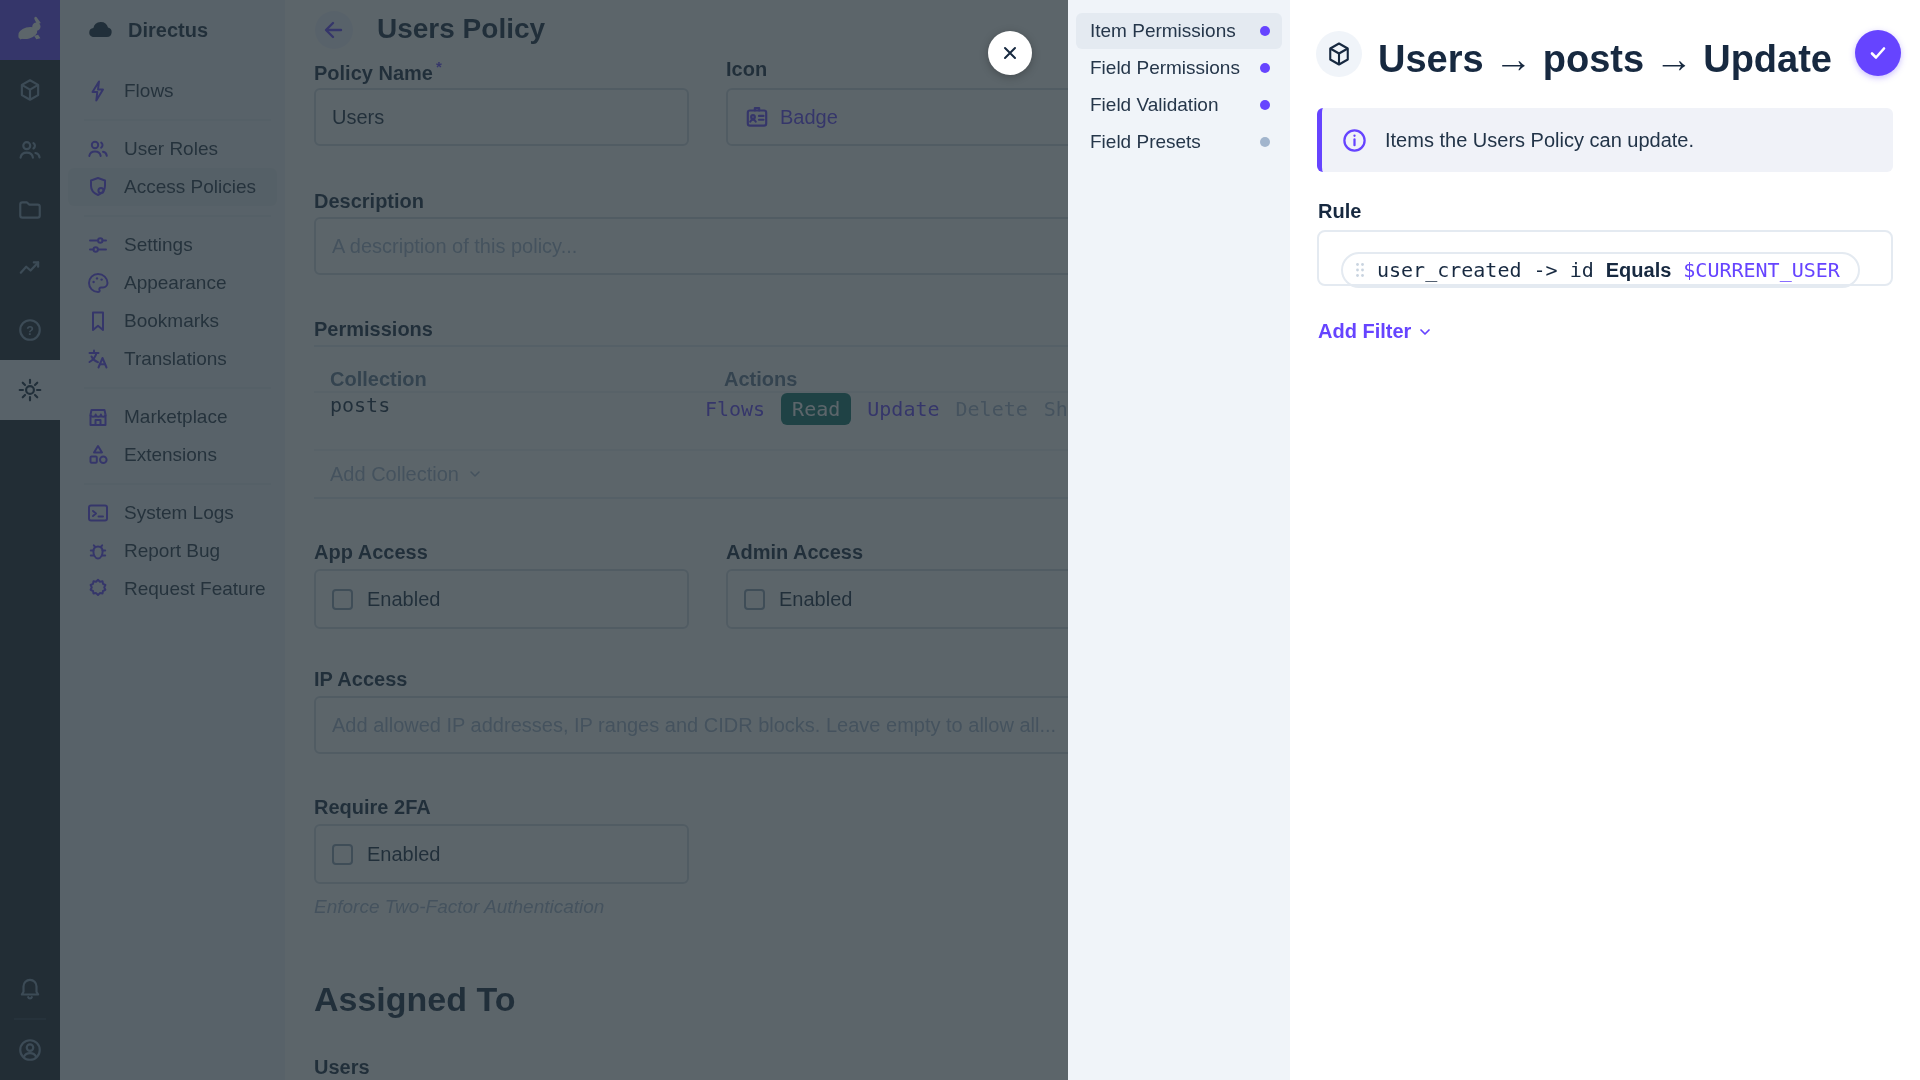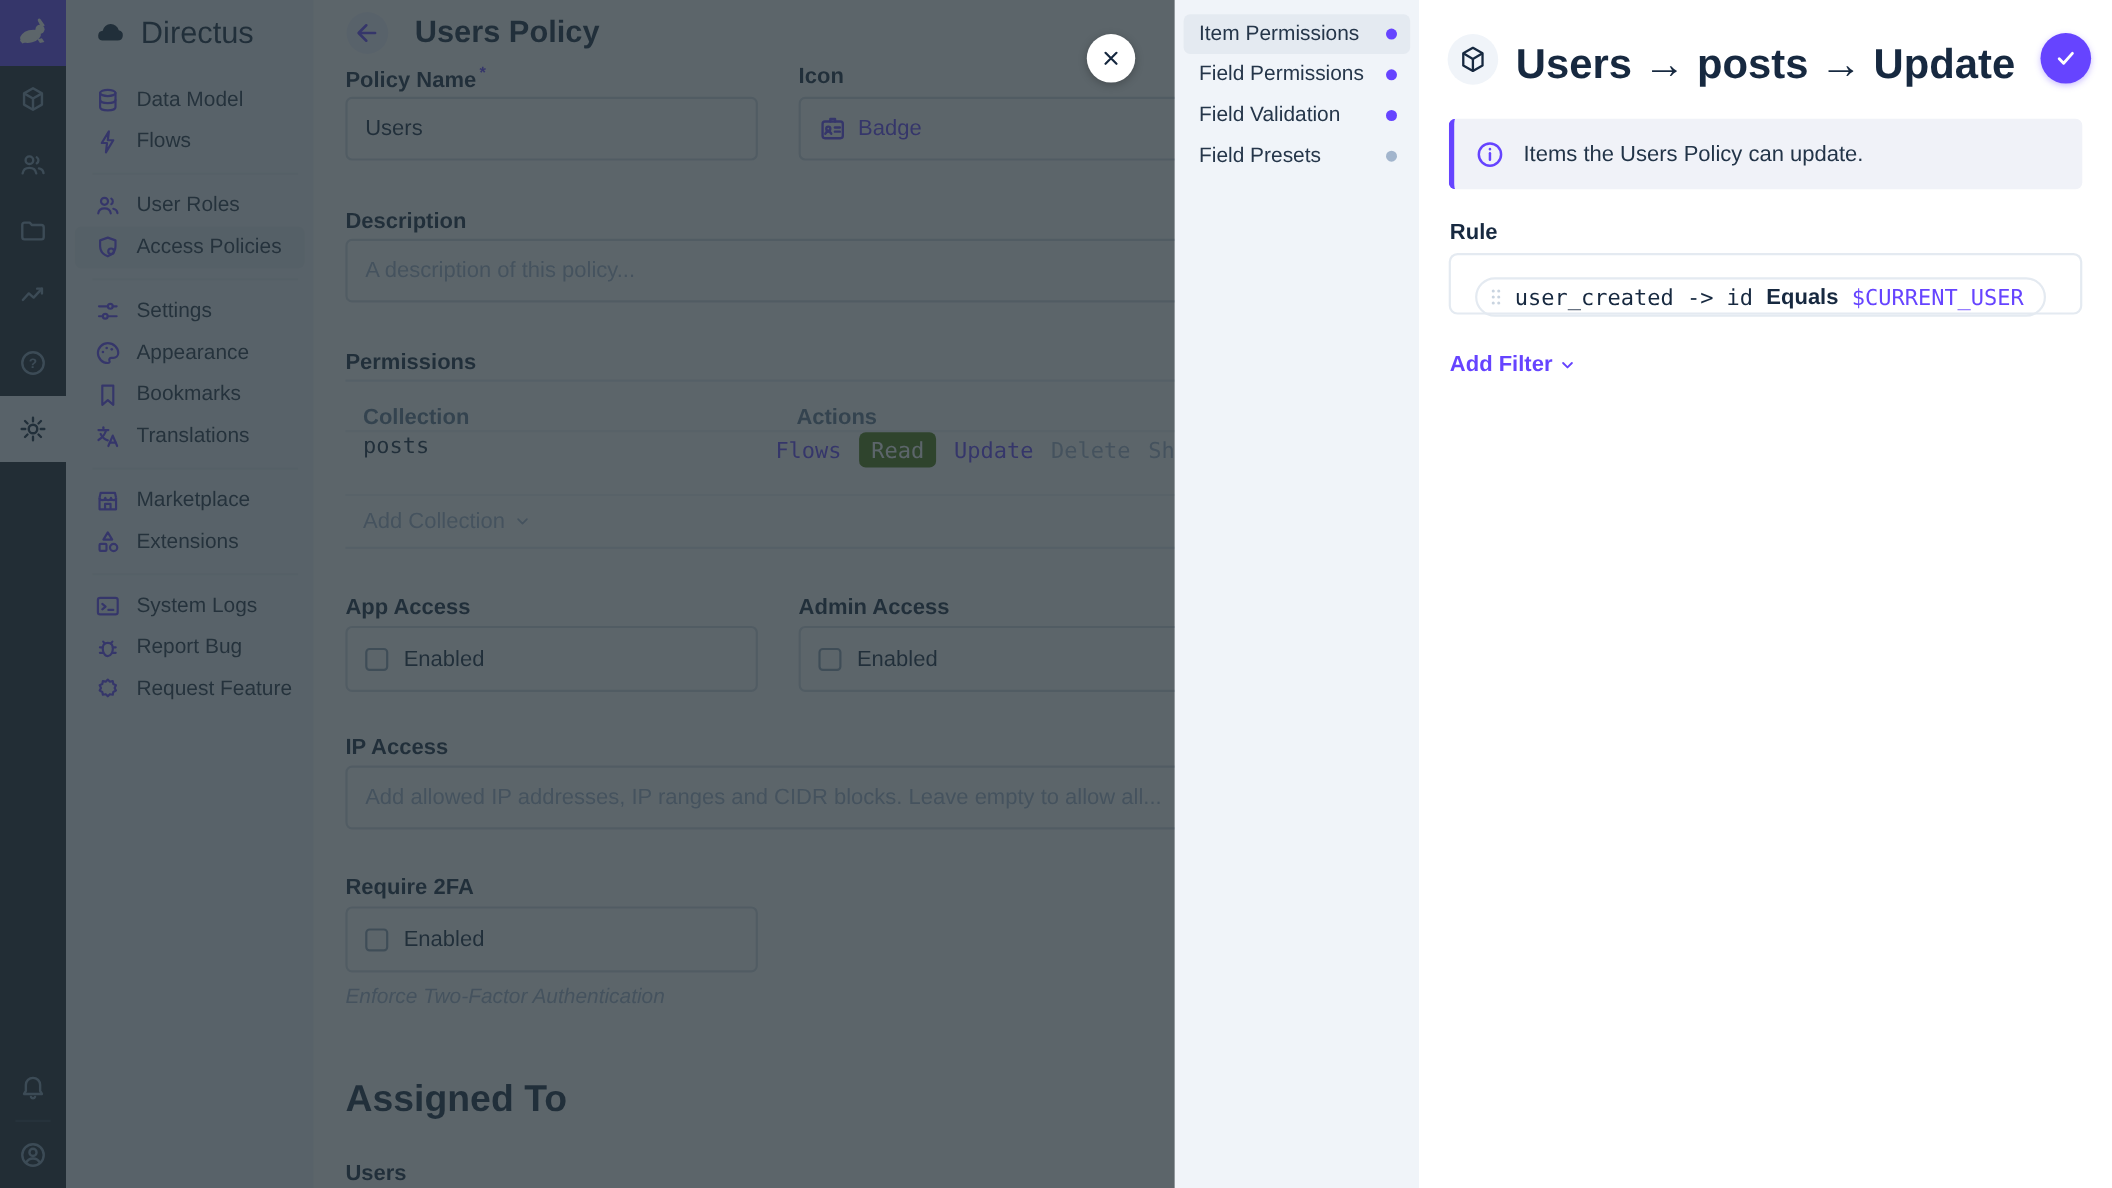--- a/index.html
+++ b/index.html
@@ -11,21 +11,21 @@
   .module-bar { position:absolute; left:0; top:0; width:60px; height:1080px; background:#18222F; z-index:1; }
   .logo-tile { width:60px; height:60px; background:#6644FF; display:flex; align-items:center; justify-content:center; }
   .mod-tile { width:60px; height:60px; display:flex; align-items:center; justify-content:center; color:#8196AE; }
   .mod-tile.active { background:#F0F4F9; color:#172940; }
   .mod-bottom { position:absolute; left:0; bottom:0; width:60px; }
   .mod-divider { height:2px; background:#2A3545; margin:0 14px; }
 
   
   .nav { position:absolute; left:60px; top:0; width:225px; height:1080px; background:#F0F4F9; z-index:1; }
   .nav-header { height:60px; display:flex; align-items:center; gap:13px; padding-left:25px; }
-  .nav-project { font-size:28px; font-weight:400; color:#172940; }
+  .nav-project { font-size:20px; font-weight:700; color:#172940; }
   .nav-list { padding-top:12px; }
   .nav-item { height:38px; display:flex; align-items:center; gap:14px; padding-left:26px; color:#25364a; font-size:19px; }
   .nav-item .nico { color:#6644FF; flex:0 0 auto; }
   .nav-item.active { margin:0 8px; padding-left:18px; background:#E4EAF1; border-radius:6px; }
   .nav-divider { height:2px; background:#E4EAF1; margin:9px 14px 9px 24px; }
 
   
   .main { position:absolute; left:285px; top:0; width:1635px; height:1080px; background:#fff; z-index:1; }
   .back-btn { position:absolute; left:30px; top:11px; width:38px; height:38px; border-radius:50%; display:flex; align-items:center; justify-content:center; color:#6644FF; background:#F0F2FF; }
   .page-title { position:absolute; left:92px; top:13px; font-size:28px; font-weight:700; }
@@ -35,21 +35,21 @@
   .f-input input { border:none; outline:none; font:inherit; font-size:20px; color:#172940; width:100%; background:transparent; }
   .f-input input::placeholder { color:#A2B5CD; opacity:1; }
   .icon-value { color:#6644FF; font-size:20px; }
   .perm-table { position:absolute; left:29px; top:345px; width:790px; border-top:2px solid #E4EAF1; border-bottom:2px solid #E4EAF1; }
   .perm-head { height:44px; display:flex; align-items:flex-end; color:#607a93; font-size:20px; font-weight:600; }
   .perm-row { height:58px; display:flex; align-items:flex-start; border-top:2px solid #EDF1F6; }
   .col-collection { width:410px; padding-left:16px; }
   .cell-mono { font-family:"DejaVu Sans Mono", monospace; font-size:20px; }
   .actions-cell { display:flex; align-items:center; gap:16px; font-family:"DejaVu Sans Mono", monospace; font-size:20px; }
   .act-custom { color:#6644FF; }
-  .act-full { background:#4d7c0f; color:#fff; border-radius:6px; padding:4px 11px; }
+  .act-full { background:#0f766e; color:#fff; border-radius:6px; padding:4px 11px; }
   .act-none { color:#A2B5CD; }
   .add-row { height:48px; display:flex; align-items:center; border-top:2px solid #EDF1F6; color:#A2B5CD; font-size:20px; gap:8px; }
   .checkbox-field { position:absolute; width:375px; height:60px; border:2px solid #D3DAE4; border-radius:6px; display:flex; align-items:center; gap:14px; padding:0 16px; }
   .cbox { width:21px; height:21px; border:2px solid #8B9FB5; border-radius:4px; background:#fff; flex:0 0 auto; }
   .cbox-label { font-size:20px; color:#172940; }
   .field-note { position:absolute; font-size:19px; font-style:italic; color:#A2B5CD; }
   .section-heading { position:absolute; font-size:34px; font-weight:700; color:#172940; }
 
   
   .overlay { position:absolute; left:0; top:0; width:1068px; height:1080px; background:rgba(38,50,56,0.75); z-index:3; }
@@ -166,28 +166,20 @@
 
 <div class="nav">
   <div class="nav-header">
     <svg width="30" height="30" viewBox="0 0 24 24" fill="#172940">
         <path d="M6.2 17.5h11.3a3.8 3.8 0 0 0 .9-7.5A6 6 0 0 0 6.7 10.4a3.6 3.6 0 0 0-.5 7.1z"></path>
       </svg>
     <span class="nav-project">Directus</span>
   </div>
   <div class="nav-list">
     <div class="nav-item">
-      <svg class="nico" width="24" height="24" viewBox="0 0 24 24" fill="none" stroke="currentColor" stroke-width="2" stroke-linecap="round">
-          <ellipse cx="12" cy="5.5" rx="7" ry="2.8"></ellipse>
-          <path d="M5 5.5v6.5c0 1.6 3.1 2.8 7 2.8s7-1.2 7-2.8V5.5"></path>
-          <path d="M5 12v6.5c0 1.6 3.1 2.8 7 2.8s7-1.2 7-2.8V12"></path>
-        </svg>
-      <span>Data Model</span>
-    </div>
-    <div class="nav-item">
       <svg class="nico" width="24" height="24" viewBox="0 0 24 24" fill="none" stroke="currentColor" stroke-width="2" stroke-linejoin="round">
           <path d="M13 2.5L6.5 13h4.8l-1 8.5L17 10.5h-5l1-8z"></path>
         </svg>
       <span>Flows</span>
     </div>
     <div class="nav-divider"></div>
     <div class="nav-item">
       <svg class="nico" width="24" height="24" viewBox="0 0 24 24" fill="none" stroke="currentColor" stroke-width="2" stroke-linecap="round">
           <circle cx="9" cy="8" r="3.2"></circle>
           <path d="M3.3 19c.5-3 2.6-4.6 5.7-4.6s5.2 1.6 5.7 4.6"></path>

